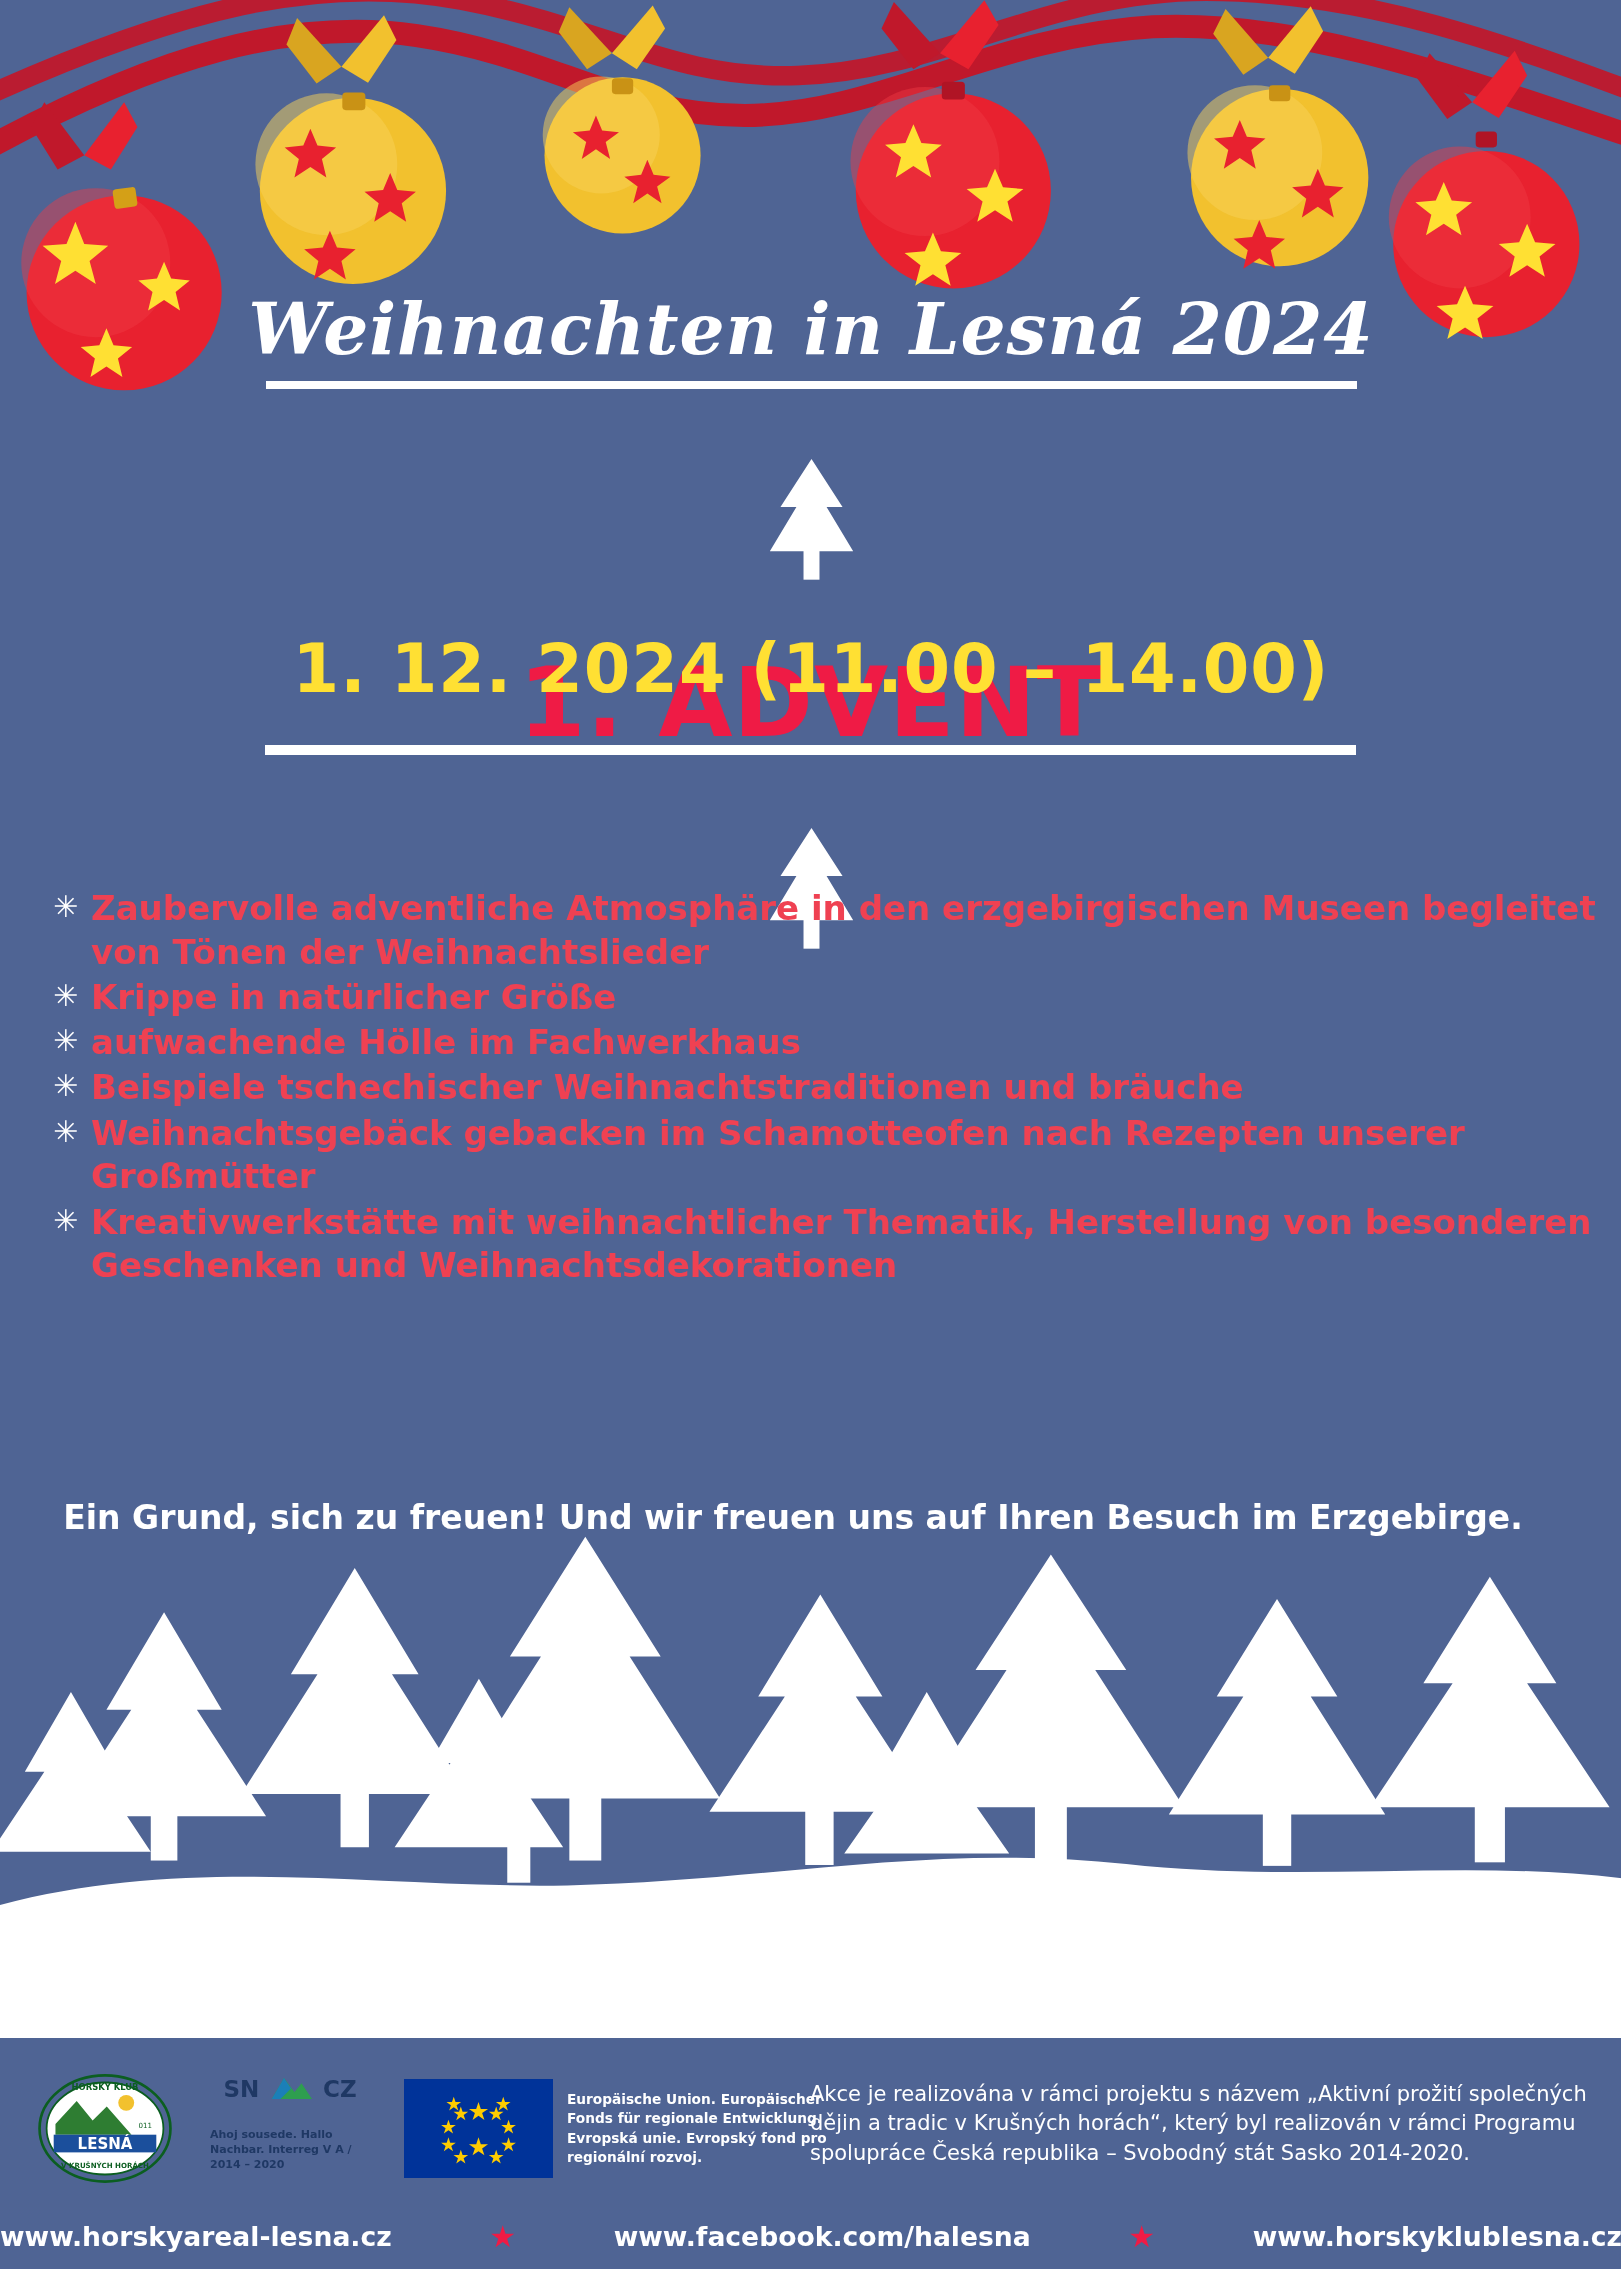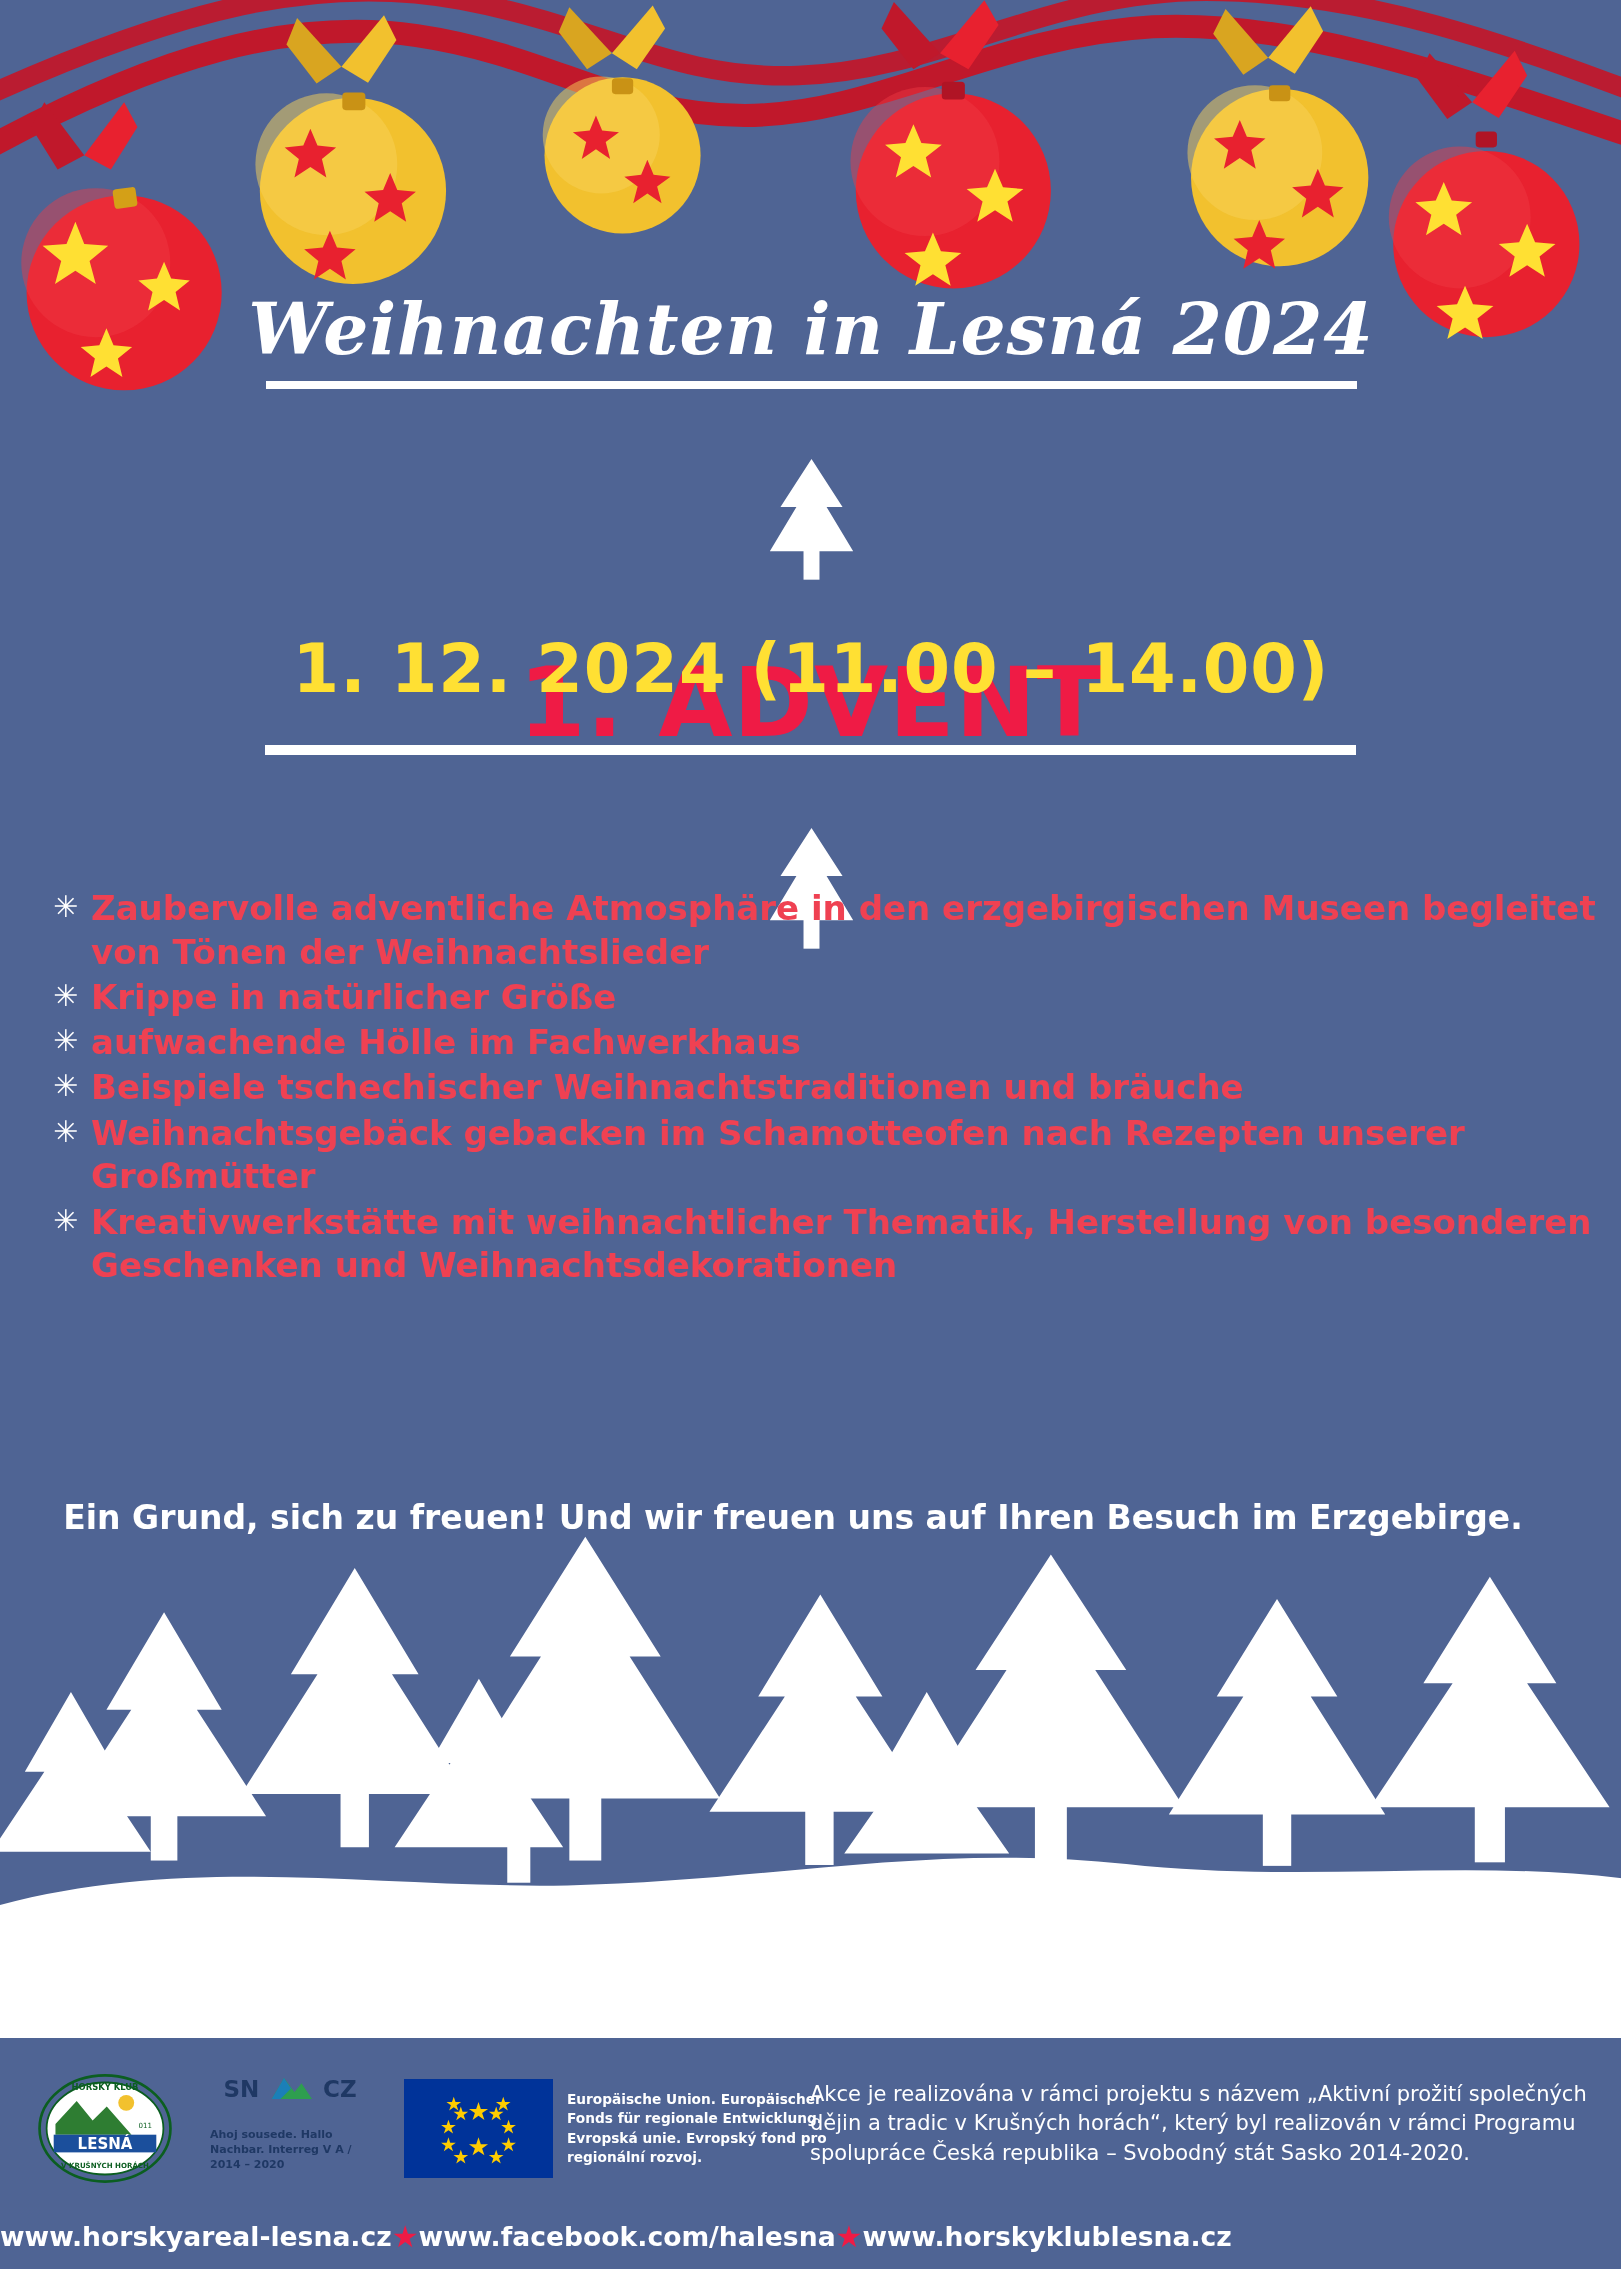--- a/index.html
+++ b/index.html
@@ -156,21 +156,21 @@
     width: 780px;
     color: #ffffff;
     font-family: "DejaVu Sans", sans-serif;
     font-size: 21px;
     line-height: 1.42;
   }
   .links {
     position: absolute;
     left: 0; bottom: 16px;
     width: 1622px;
-    display: flex; align-items: center; justify-content: flex-start; 
+    display: flex; align-items: center; justify-content: space-between; 
     color: #ffffff;
     font-family: "DejaVu Sans", sans-serif;
     font-weight: bold;
     font-size: 26.6px;
   }
   .links .sep { color: #ef1b45; font-size: 30px; }
 </style>
 </head>
 <body>
 

